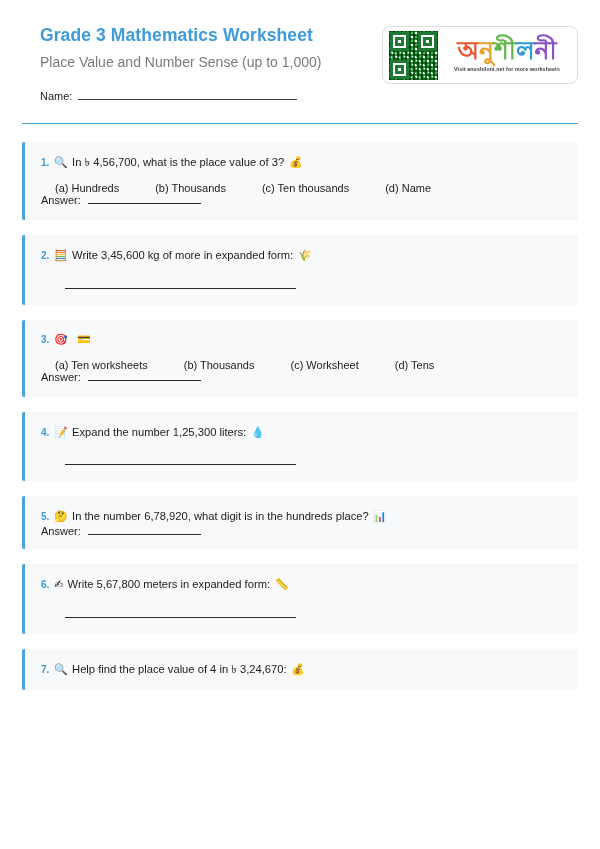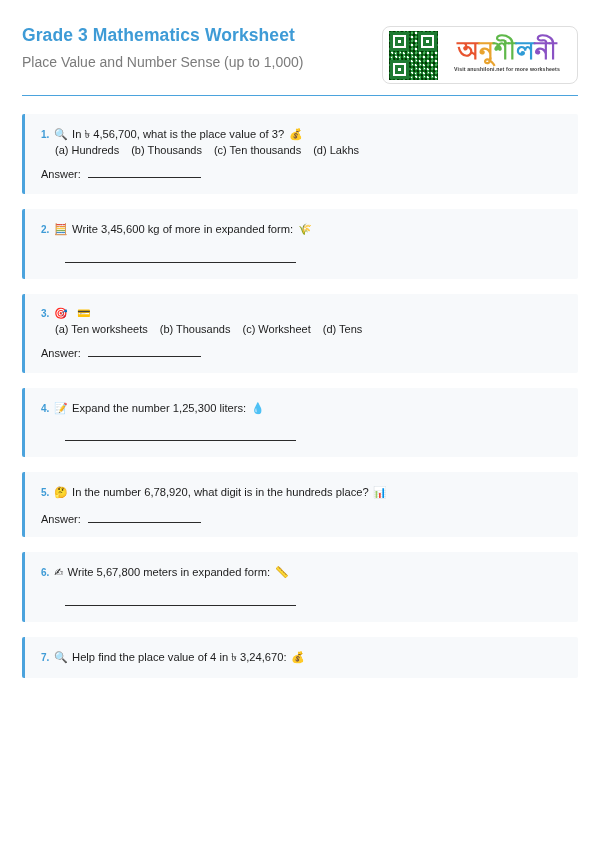--- a/index.html
+++ b/index.html
@@ -22,21 +22,21 @@
     padding: 22px 22px 0 22px;
     background: #ffffff;
   }
 
   
   .header {
     display: flex;
     justify-content: space-between;
     align-items: flex-start;
   }
-  .header-left { padding-top: 4px; }
+  .header-left { padding-top: 4px; margin-left: 18px; }
   .wk-title {
     font-size: 17.5px;
     font-weight: bold;
     color: #3e9bd6;
     letter-spacing: 0.1px;
     margin: 0 0 9px 0;
     line-height: 1.1;
   }
   .wk-subtitle {
     font-size: 14px;
@@ -176,30 +176,29 @@
     flex: 0 0 auto;
   }
   .qtext { flex: 0 1 auto; }
   .qtrail {
     font-family: "DejaVu Sans", sans-serif;
     font-size: 11px;
     margin-left: 5px;
     flex: 0 0 auto;
   }
   .choices {
-    margin-top: 1px;
+    margin-top: 11px;
     padding-left: 14px;
     font-size: 11px;
     color: #1c1c1c;
     display: flex;
-    gap: 12px;
+    gap: 36px;
     white-space: nowrap;
   }
   .answer-row {
-    margin-top: 12px;
     display: flex;
     align-items: baseline;
     font-size: 11px;
     color: #1c1c1c;
   }
   .answer-rule {
     display: inline-block;
     border-bottom: 1.4px solid #2b2b2b;
     width: 113px;
     height: 9px;
@@ -217,20 +216,24 @@
 </head>
 <body>
 
 <div class="page">
 
   <div class="header">
     <div class="header-left">
       <div class="wk-title">Grade 3 Mathematics Worksheet</div>
       <div class="wk-subtitle">Place Value and Number Sense (up to 1,000)</div>
 
+      <div class="field-row">
+        <span class="field-label">Name:</span>
+        <span class="field-rule rule-name"></span>
+      </div>
 
     </div>
 
     <div class="logo-box">
       <div class="qr">
         <span class="qr-corner-bl"></span>
       </div>
       <div class="logo-right">
         <div class="brand-word">
           <span>অ</span><span>নু</span><span>শী</span><span>ল</span><span>নী</span>
@@ -247,21 +250,21 @@
         <div class="qline">
           <span class="qnum">1.</span>
           <span class="qicon">🔍</span>
           <span class="qtext">In ৳ 4,56,700, what is the place value of 3?</span>
           <span class="qtrail">💰</span>
         </div>
         <div class="choices">
           <span>(a) Hundreds</span>
           <span>(b) Thousands</span>
           <span>(c) Ten thousands</span>
-          <span>(d) Lakhs</span>
+          <span>(d) Name</span>
         </div>
         <div class="answer-row">
           <span>Answer:</span>
           <span class="answer-rule"></span>
         </div>
       </div>
       <div class="qcard compact">
         <div class="qline">
           <span class="qnum">2.</span>
           <span class="qicon">🧮</span>

